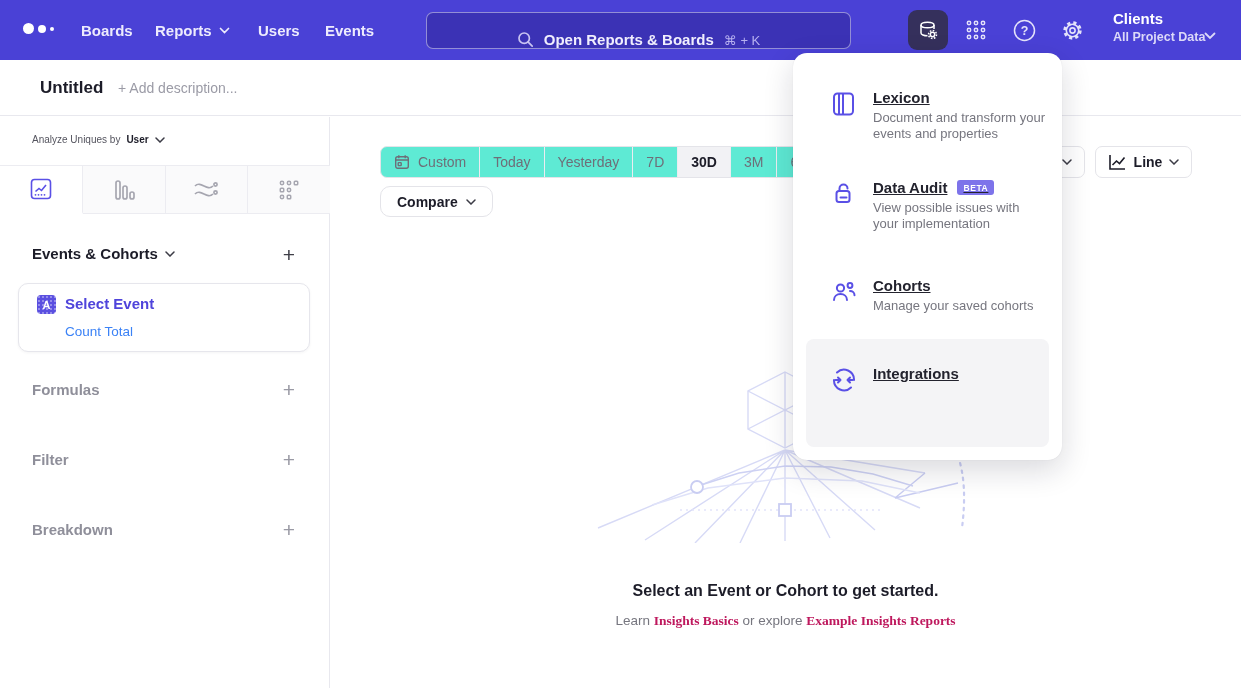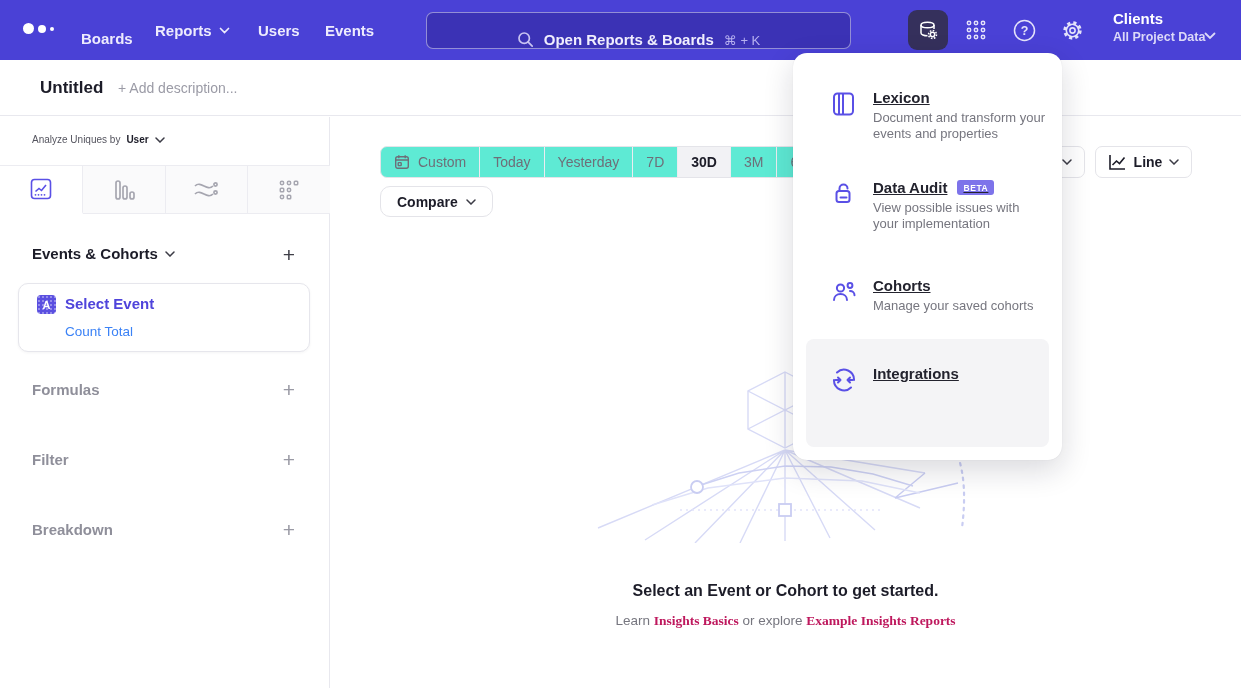--- a/index.html
+++ b/index.html
@@ -76,21 +76,21 @@
 </head>
 <body>
 
 <div class="topnav">
   <div class="logo">
       <i></i>
       <i></i>
       <i></i>
     </div>
 
-  <div class="navitem" style="left:81px;margin-top:8px;">
+  <div class="navitem" style="left:81px;">
     <span>Boards</span>
   </div>
   <div class="navitem" style="left:155px;">
     <span>Reports</span>
     <svg width="11" height="7" viewBox="0 0 11 7">
         <path d="M1.5 1.5l4 4 4-4" stroke="currentColor" stroke-width="1.7" fill="none" stroke-linecap="round"></path>
       </svg>
   </div>
   <div class="navitem" style="left:258px;">
     <span>Users</span>

